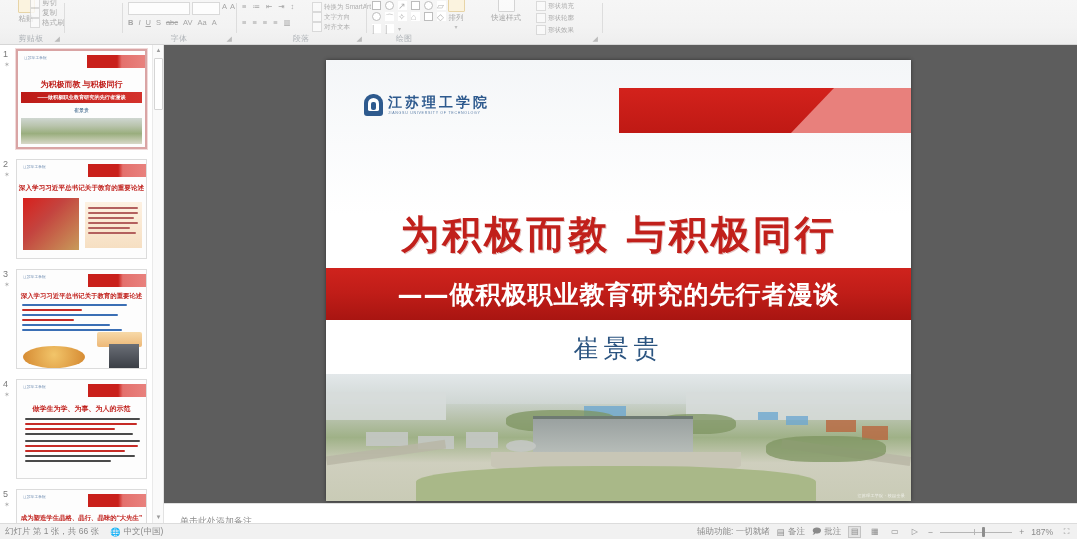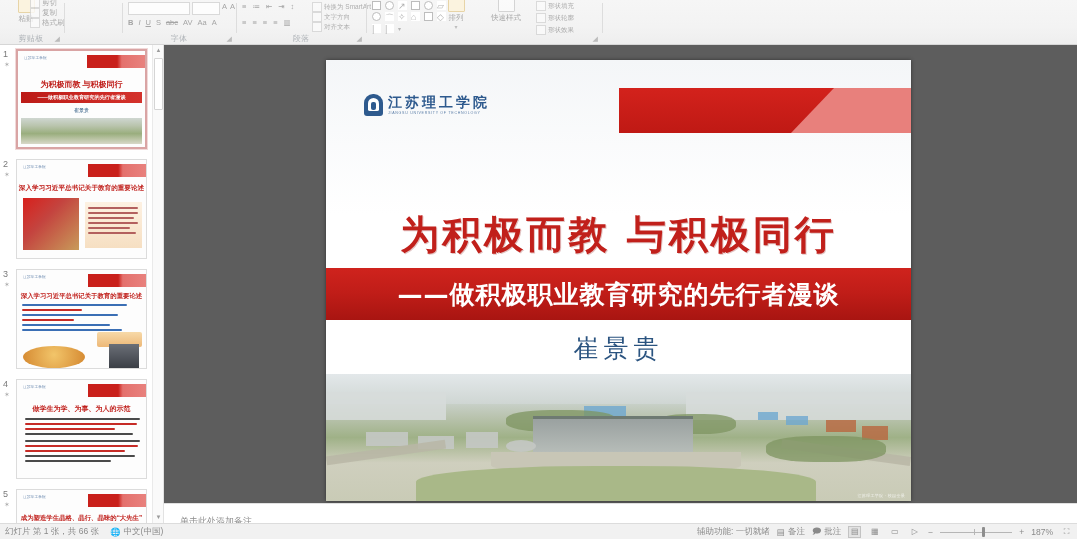--- a/index.html
+++ b/index.html
@@ -449,20 +449,21 @@
       <span>形状填充</span>
     </div>
     <div class="rb" style="left:168px;top:13px;font-size:6.5px;">
       <span class="rb-small-ico"></span>
       <span>形状轮廓</span>
     </div>
     <div class="rb" style="left:168px;top:25px;font-size:6.5px;">
       <span class="rb-small-ico"></span>
       <span>形状效果</span>
     </div>
+    <div class="grp-label" style="left:-80px;">绘图</div>
     <div class="dlg-launch" style="right:2px;">◢</div>
   </div>
   <div class="rbn-sep" style="left:602px;"></div>
 
 </div>
 
 <div class="thumb-pane">
 
   <div class="thumb-row" style="top:2px;height:110px;">
     <div class="thumb-num">1</div>

